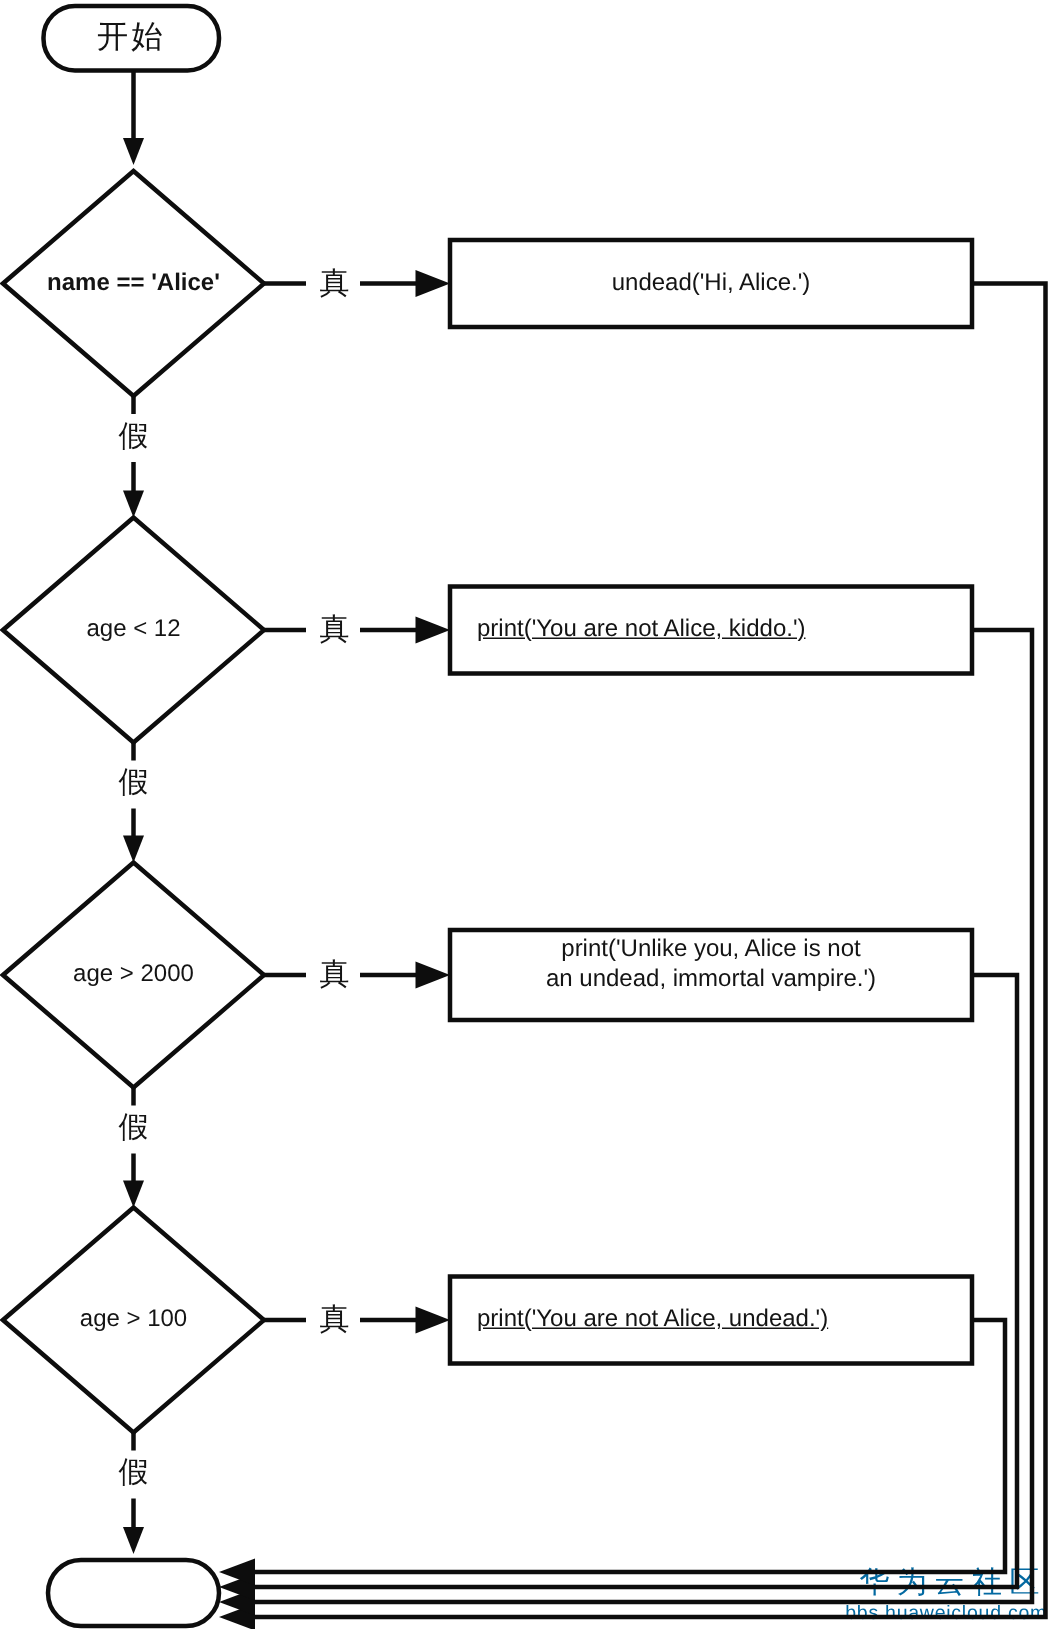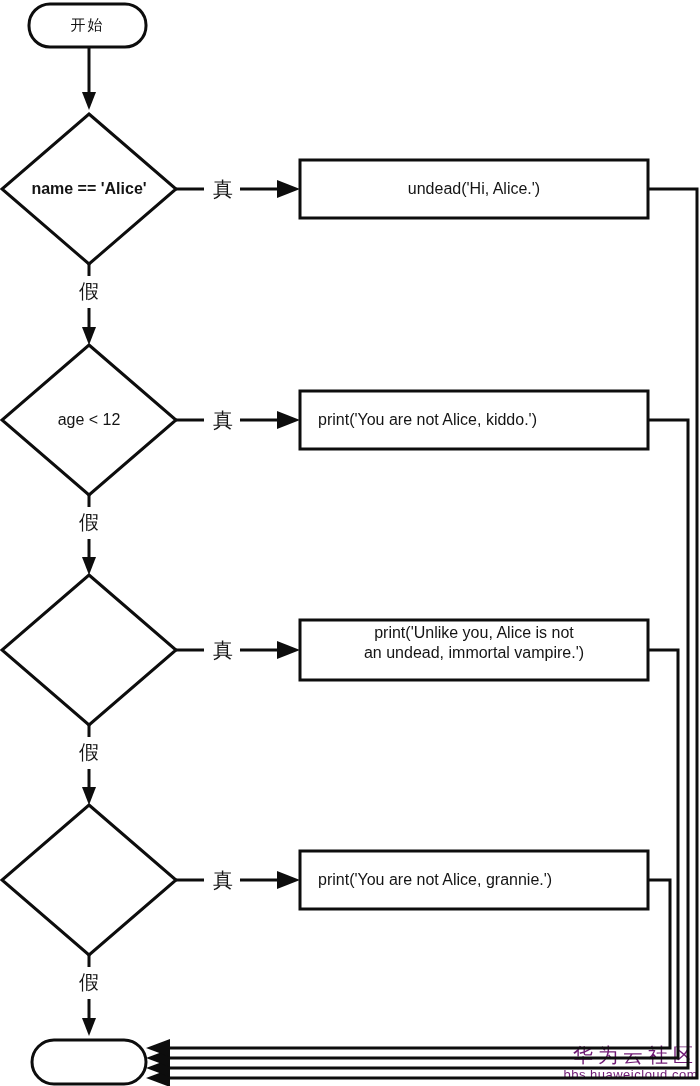--- a/index.html
+++ b/index.html
@@ -5,29 +5,29 @@
   html,body { margin:0; padding:0; background:#ffffff; }
   .canvas {
     position:relative; width:700px; height:1086px; background:#ffffff;
     font-family:"Liberation Sans","DejaVu Sans",sans-serif; overflow:hidden;
   }
   .canvas svg { position:absolute; left:0; top:0; z-index:2; }
   .lbl {
     position:absolute; z-index:3; display:flex; align-items:center; justify-content:center;
     color:#141414; line-height:1.25; white-space:nowrap;
   }
-  .node-lbl   { font-size:15px; letter-spacing:2px; }
+  .node-lbl   { font-size:21px; letter-spacing:2px; }
   .cond-lbl   { font-size:16px; }
   .branch-lbl { font-size:20px; }
   .action-lbl { font-size:16px; }
-  .action-lbl.left { justify-content:flex-start; padding-left:18px; }
+  .action-lbl.left { justify-content:flex-start; padding-left:18px;text-decoration:underline; }
   .action-lbl.pre  { white-space:pre-line; text-align:center; }
   .wm {
     position:absolute; z-index:1; right:2px; bottom:4px; text-align:right;
-    color:#701a75;
+    color:#0369a1;
   }
   .wm-title { font-size:20px; letter-spacing:5px; line-height:24px; }
   .wm-url   { font-size:13px; letter-spacing:0.5px; line-height:15px; }
   .shape  { fill:#ffffff; stroke:#0d0d0d; stroke-width:3; }
   .edge   { fill:none; stroke:#0d0d0d; stroke-width:3; }
   .ah     { fill:#0d0d0d; stroke:none; }
 </style>
 </head>
 <body>
 
@@ -123,23 +123,25 @@
   <div class="lbl cond-lbl" style="left:2px;top:177px;width:174px;height:24px;font-weight:bold;">name == 'Alice'</div>
   <div class="lbl branch-lbl" style="left:203px;top:175px;width:40px;height:28px;">真</div>
   <div class="lbl action-lbl" style="left:300px;top:160px;width:348px;height:58px;">undead('Hi, Alice.')</div>
   <div class="lbl branch-lbl" style="left:64px;top:277px;width:50px;height:28px;">假</div>
 
   <div class="lbl cond-lbl" style="left:2px;top:408px;width:174px;height:24px;">age &lt; 12</div>
   <div class="lbl branch-lbl" style="left:203px;top:406px;width:40px;height:28px;">真</div>
   <div class="lbl action-lbl left" style="left:300px;top:391px;width:348px;height:58px;">print('You are not Alice, kiddo.')</div>
   <div class="lbl branch-lbl" style="left:64px;top:508px;width:50px;height:28px;">假</div>
 
+  <div class="lbl cond-lbl" style="left:2px;top:638px;width:174px;height:24px;">age &gt; 2000</div>
   <div class="lbl branch-lbl" style="left:203px;top:636px;width:40px;height:28px;">真</div>
   <div class="lbl action-lbl pre" style="left:300px;top:620px;width:348px;height:46px;">print('Unlike you, Alice is not
 an undead, immortal vampire.')</div>
   <div class="lbl branch-lbl" style="left:64px;top:738px;width:50px;height:28px;">假</div>
 
+  <div class="lbl cond-lbl" style="left:2px;top:868px;width:174px;height:24px;">age &gt; 100</div>
   <div class="lbl branch-lbl" style="left:203px;top:866px;width:40px;height:28px;">真</div>
-  <div class="lbl action-lbl left" style="left:300px;top:851px;width:348px;height:58px;">print('You are not Alice, grannie.')</div>
+  <div class="lbl action-lbl left" style="left:300px;top:851px;width:348px;height:58px;">print('You are not Alice, undead.')</div>
   <div class="lbl branch-lbl" style="left:64px;top:968px;width:50px;height:28px;">假</div>
 
 
 </div>
 
 </body></html>

